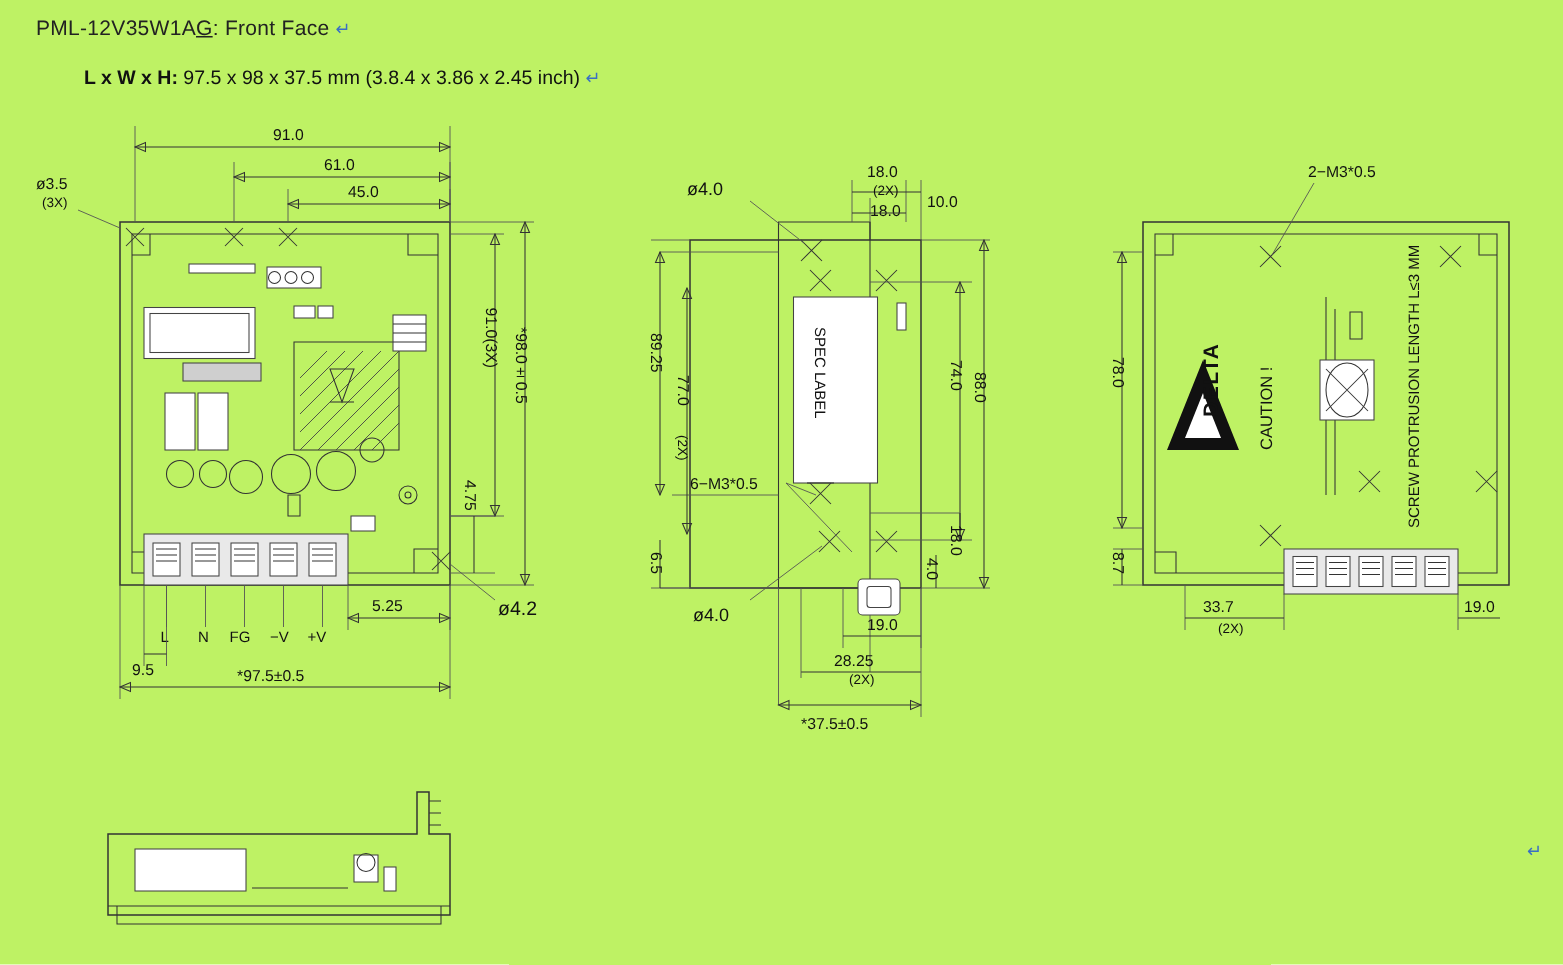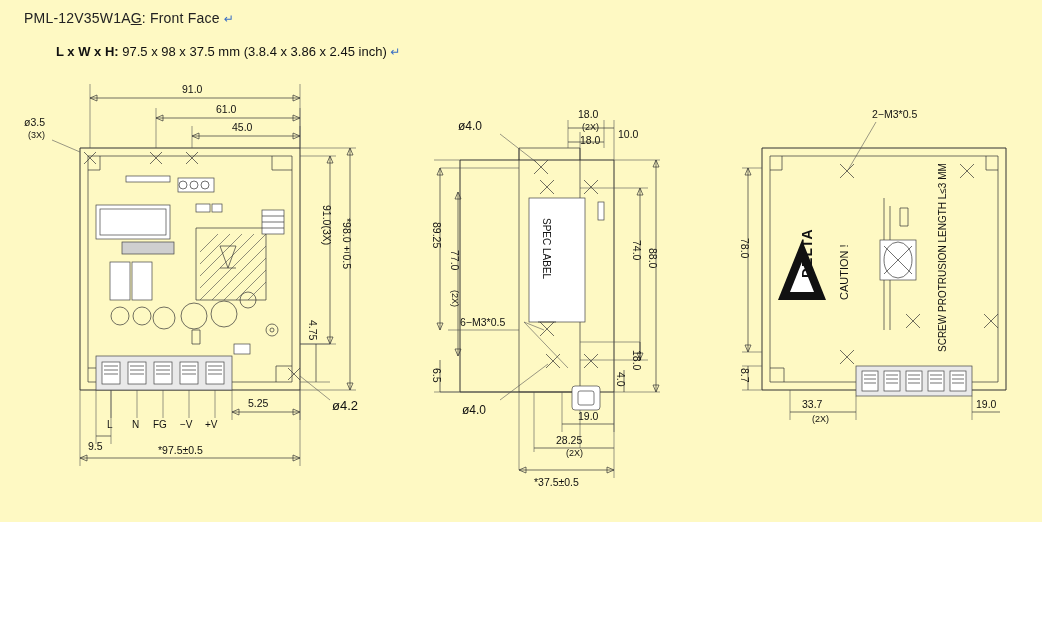--- a/index.html
+++ b/index.html
@@ -7,23 +7,23 @@
     padding: 0;
     background: #ffffff;
   }
   body {
     font-family: "Liberation Sans", sans-serif;
     color: #1a1a1a;
   }
   #page {
     position: relative;
     width: 1042px;
-    height: 522px;
+    height: 643px;
     overflow: hidden;
-    background: #fef9c3;
+    background: #bef264;
   }
   .title-line {
     position: absolute;
     left: 24px;
     top: 10px;
     font-size: 14px;
     color: #222;
     letter-spacing: 0.2px;
   }
   .title-line .u { text-decoration: underline; }

